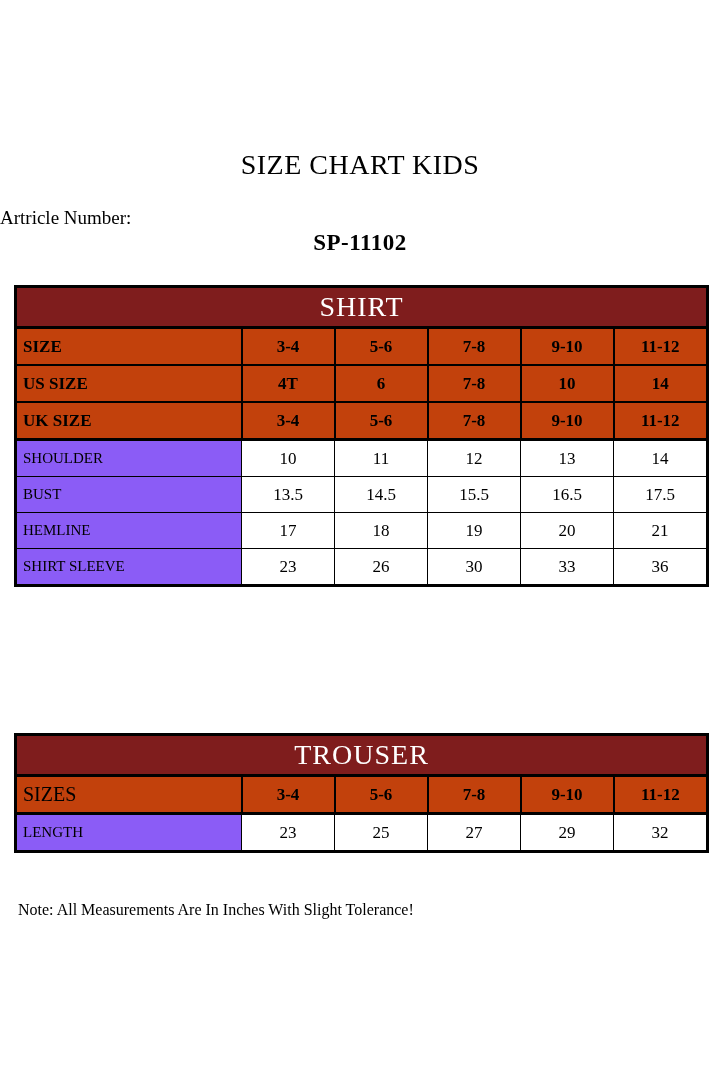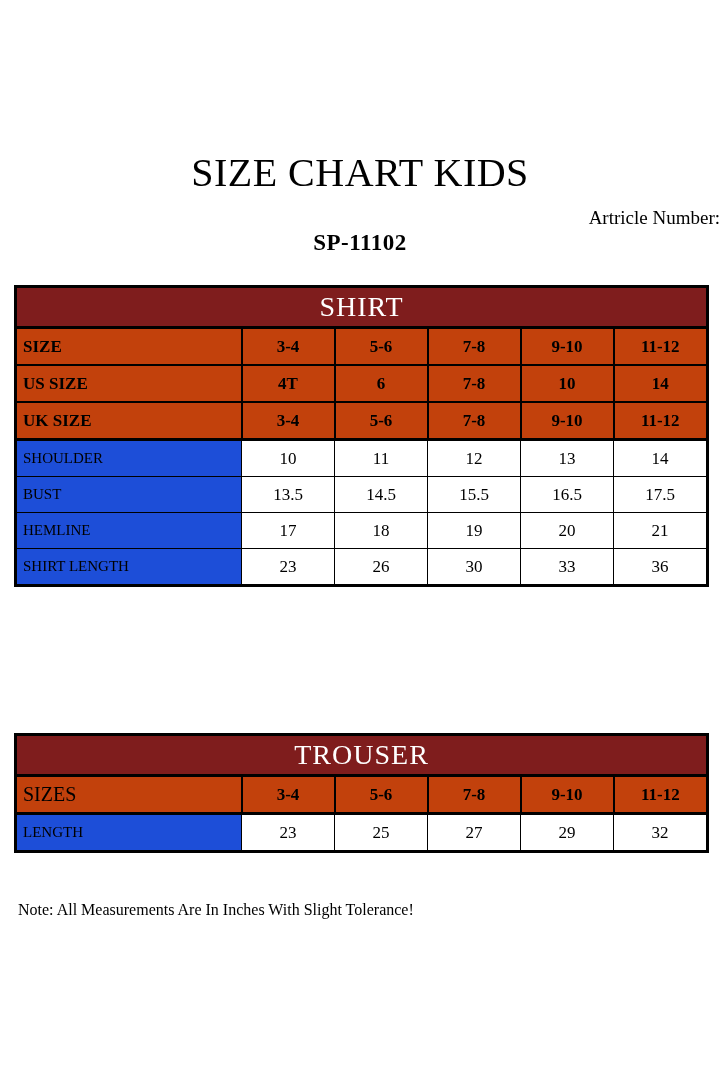--- a/index.html
+++ b/index.html
@@ -15,30 +15,30 @@
     color: #000000;
     font-family: "Liberation Serif", "DejaVu Serif", serif;
     overflow: hidden;
   }
   .page-title {
     position: absolute;
     top: 149px;
     left: 0;
     width: 100%;
     text-align: center;
-    font-size: 40px;
+    font-size: 28px;
     letter-spacing: 0.5px;
     font-weight: normal;
   }
   .article-label {
     position: absolute;
     top: 207px;
     left: 0;
     width: 100%;
-    text-align: right;
+    text-align: left;
     font-size: 19px;
   }
   .article-number {
     position: absolute;
     top: 230px;
     left: 0;
     width: 100%;
     text-align: center;
     font-size: 23px;
     font-weight: bold;
@@ -70,21 +70,21 @@
     height: 35px;
     border: 1px solid #000000;
     font-size: 17px;
     padding: 0;
     overflow: hidden;
     white-space: nowrap;
   }
   td.label-cell {
     text-align: left;
     padding-left: 6px;
-    background: #1d4ed8;
+    background: #8b5cf6;
   }
   td.value-cell {
     text-align: center;
   }
   tr.hdr-row td {
     border-width: 2px;
     background: #c2410c;
     font-weight: bold;
   }
   tr.hdr-row td.label-cell { font-size: 17px; }
@@ -171,21 +171,21 @@
         </tr>
         <tr class="meas-row">
           <td class="label-cell">HEMLINE</td>
           <td class="value-cell">17</td>
           <td class="value-cell">18</td>
           <td class="value-cell">19</td>
           <td class="value-cell">20</td>
           <td class="value-cell">21</td>
         </tr>
         <tr class="meas-row">
-          <td class="label-cell">SHIRT LENGTH</td>
+          <td class="label-cell">SHIRT SLEEVE</td>
           <td class="value-cell">23</td>
           <td class="value-cell">26</td>
           <td class="value-cell">30</td>
           <td class="value-cell">33</td>
           <td class="value-cell">36</td>
         </tr>
       </tbody>
   </table>
 
   <table class="size-table trouser">

